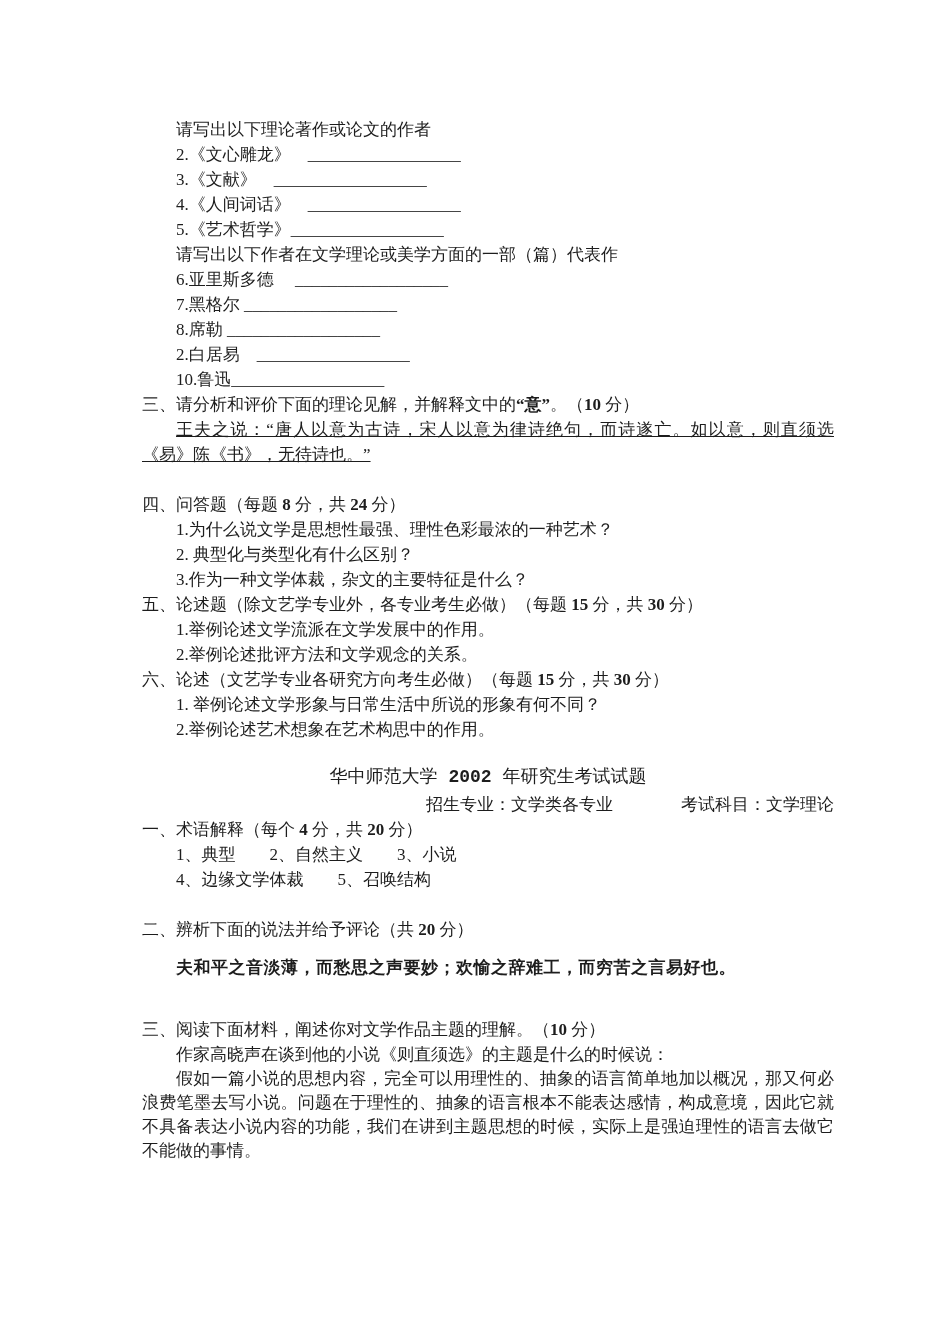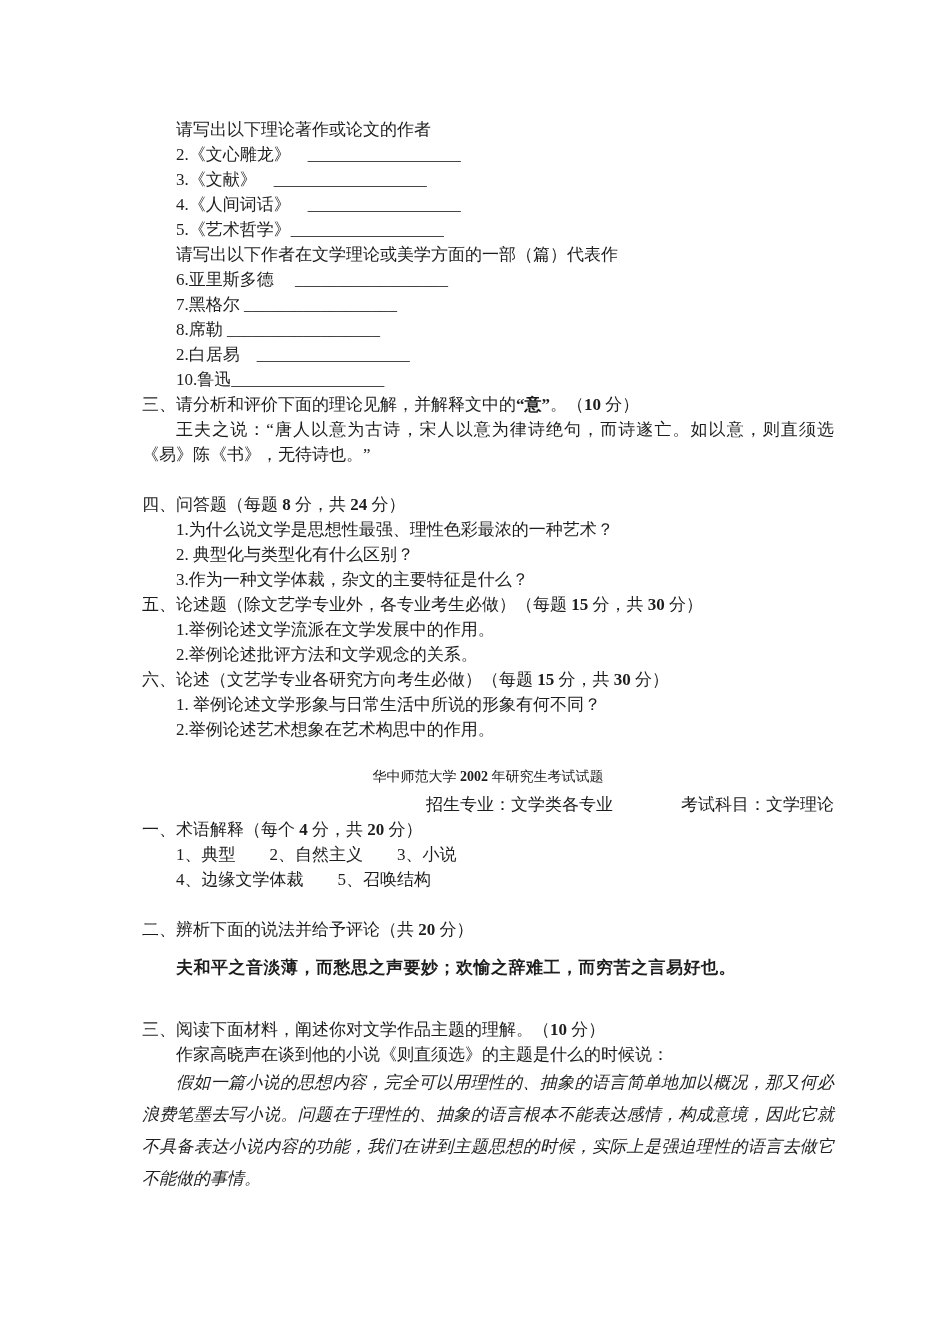--- a/index.html
+++ b/index.html
@@ -12,34 +12,33 @@
     overflow: hidden;
   }
   .doc {
     position: absolute;
     left: 142px; top: 117px;
     width: 692px;
     font-size: 17px;
   }
   .line { line-height: 25px; min-height: 25px; white-space: pre-wrap; }
   .indent { text-indent: 2em; }
-  .para { text-indent: 2em; text-align: justify; }
+  .para { text-indent: 2em; text-align: justify; text-decoration: underline; }
   .hei {
     text-indent: 2em;
     font-family: "Liberation Sans", "DejaVu Sans", sans-serif;
     font-weight: bold;
     letter-spacing: 0.5px;
   }
   .kai {
     text-indent: 2em;
     text-align: justify;
-    font-style: italic;
-    line-height: 32px;
+    line-height: 24px;
   }
-  .title { text-align: center; font-size: 14px; line-height: 30px; }
+  .title { text-align: center; font-size: 18px; line-height: 30px; font-family: Liberation Mono, monospace; }
   .subtitle { text-align: right; }
   .spacer { width: 100%; }
   b { font-weight: bold; }
 </style>
 </head>
 <body>
 
 <div class="page">
   <div id="doc" class="doc">
       <div class="line indent"><span>请写出以下理论著作或论文的作者</span></div>

